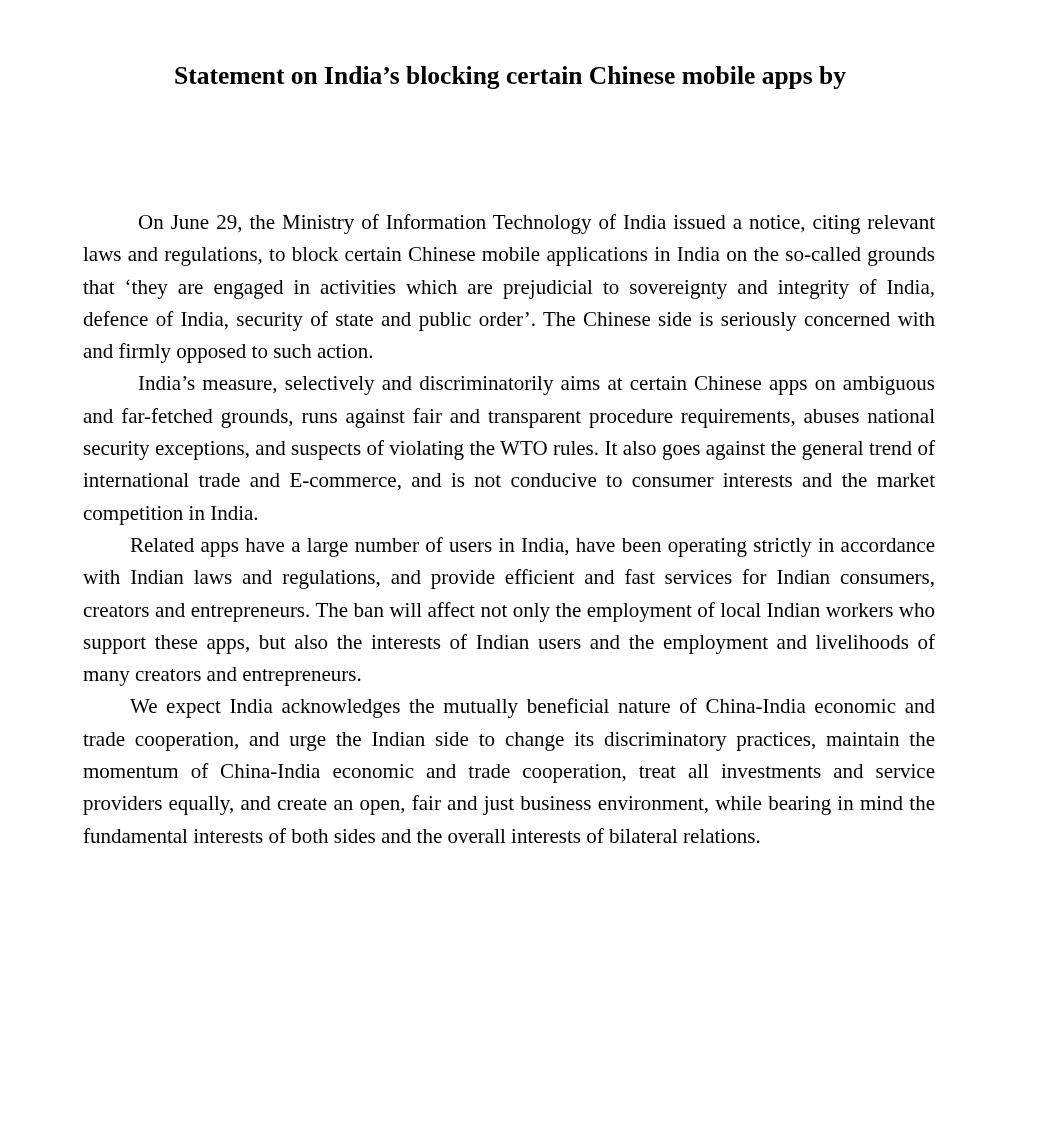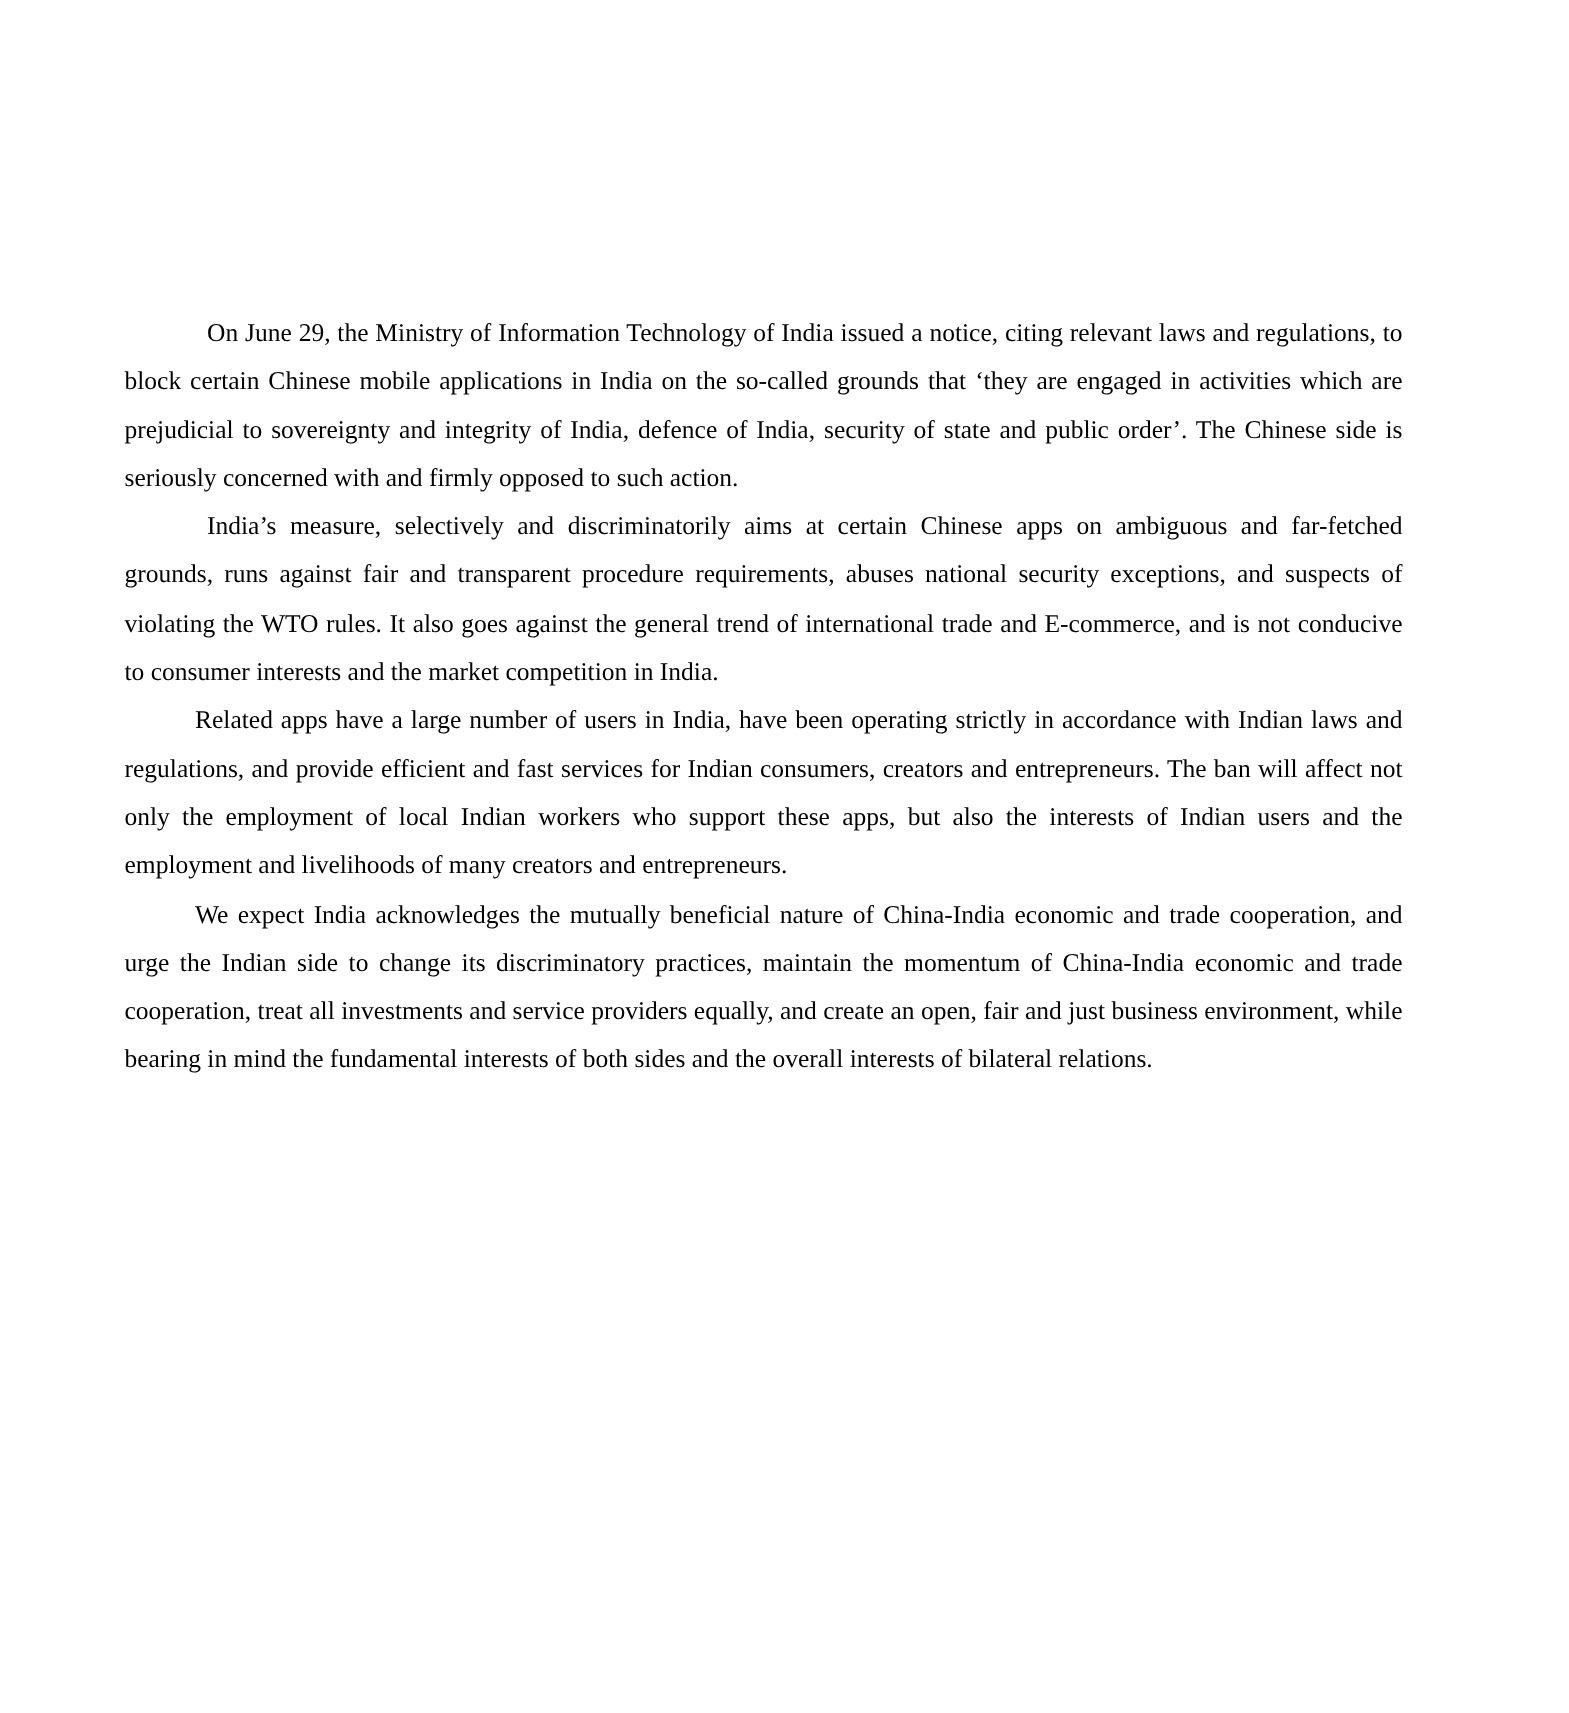--- a/index.html
+++ b/index.html
@@ -31,33 +31,34 @@
     }
     .body {
       position: absolute;
       left: 83px;
       width: 852px;
       top: 206px;
       margin: 0;
     }
     .para {
       margin: 0;
-      font-size: 17px;
+      font-size: 21px;
       line-height: 32.3px;
       text-align: justify;
       text-align-last: left;
       hyphens: none;
     }
     .para.indent-a { text-indent: 55px; }
     .para.indent-b { text-indent: 47px; }
   </style>
 </head>
 <body>
 
 <h1 class="title">
+  <span class="title-line">Statement on India’s blocking certain Chinese mobile apps by</span>
 </h1>
 
 <div class="body">
   <p class="para indent-a">On June 29, the Ministry of Information Technology of India issued a notice, citing relevant laws and regulations, to block certain Chinese mobile applications in India on the so-called grounds that ‘they are engaged in activities which are prejudicial to sovereignty and integrity of India, defence of India, security of state and public order’. The Chinese side is seriously concerned with and firmly opposed to such action.</p>
   <p class="para indent-a">India’s measure, selectively and discriminatorily aims at certain Chinese apps on ambiguous and far-fetched grounds, runs against fair and transparent procedure requirements, abuses national security exceptions, and suspects of violating the WTO rules. It also goes against the general trend of international trade and E-commerce, and is not conducive to consumer interests and the market competition in India.</p>
   <p class="para indent-b">Related apps have a large number of users in India, have been operating strictly in accordance with Indian laws and regulations, and provide efficient and fast services for Indian consumers, creators and entrepreneurs. The ban will affect not only the employment of local Indian workers who support these apps, but also the interests of Indian users and the employment and livelihoods of many creators and entrepreneurs.</p>
   <p class="para indent-b">We expect India acknowledges the mutually beneficial nature of China-India economic and trade cooperation, and urge the Indian side to change its discriminatory practices, maintain the momentum of China-India economic and trade cooperation, treat all investments and service providers equally, and create an open, fair and just business environment, while bearing in mind the fundamental interests of both sides and the overall interests of bilateral relations.</p>
 </div>
 
 </body></html>

